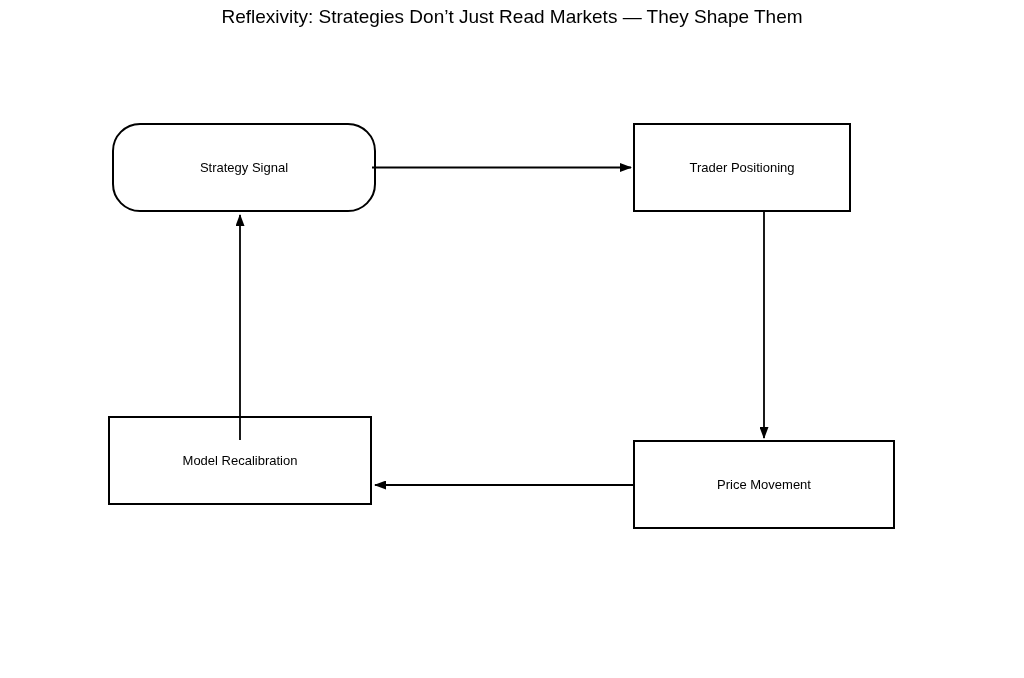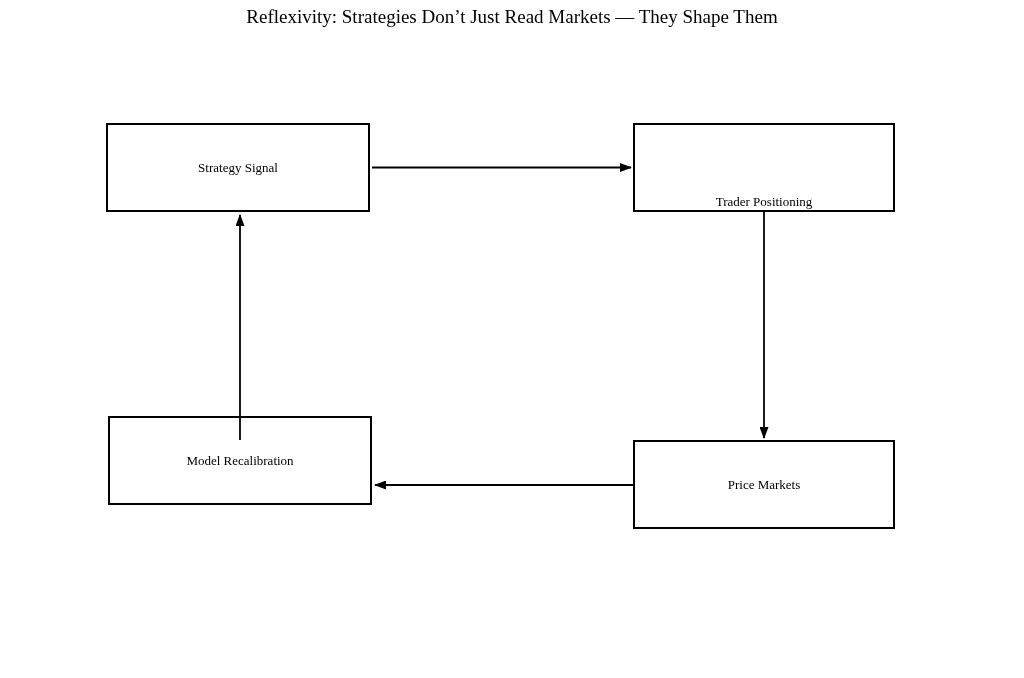--- a/index.html
+++ b/index.html
@@ -5,21 +5,21 @@
   html, body {
     margin: 0;
     padding: 0;
     background: #ffffff;
   }
   .canvas {
     position: relative;
     width: 1024px;
     height: 678px;
     background: #ffffff;
-    font-family: Liberation Serif, serif;
+    font-family: Liberation Sans, sans-serif;
     color: #000000;
     overflow: hidden;
   }
   .diagram-title {
     position: absolute;
     top: 6px;
     left: 0;
     width: 1024px;
     text-align: center;
     font-size: 19px;
@@ -33,22 +33,22 @@
     border: 2px solid #000000;
     display: flex;
     align-items: center;
     justify-content: center;
   }
   .node-label {
     font-size: 13px;
     color: #000000;
     white-space: nowrap;
   }
-  .node-tl { left: 106px; top: 123px; width: 264px; height: 89px; }
-  .node-tr { left: 633px; top: 123px; width: 262px; height: 89px; align-items: flex-end; }
+  .node-tl { left: 112px; top: 123px; width: 264px; height: 89px; border-radius: 28px; }
+  .node-tr { left: 633px; top: 123px; width: 218px; height: 89px; }
   .node-bl { left: 108px; top: 416px; width: 264px; height: 89px; }
   .node-br { left: 633px; top: 440px; width: 262px; height: 89px; }
   .arrow-layer {
     position: absolute;
     left: 0;
     top: 0;
     width: 1024px;
     height: 678px;
     pointer-events: none;
   }
@@ -71,21 +71,21 @@
 
   <div class="node node-tr">
     <span class="node-label">Trader Positioning</span>
   </div>
 
   <div class="node node-bl">
     <span class="node-label">Model Recalibration</span>
   </div>
 
   <div class="node node-br">
-    <span class="node-label">Price Markets</span>
+    <span class="node-label">Price Movement</span>
   </div>
 
   <svg class="arrow-layer" viewBox="0 0 1024 678" xmlns="http://www.w3.org/2000/svg">
     <defs>
       <marker id="arrowhead" markerUnits="userSpaceOnUse" markerWidth="12" markerHeight="9" refX="11" refY="4.5" orient="auto">
         <path d="M0,0 L12,4.5 L0,9 Z" fill="#000000"></path>
       </marker>
     </defs>
     <line class="arrow-line" x1="372" y1="167.5" x2="631" y2="167.5" marker-end="url(#arrowhead)"></line>
     <line class="arrow-line" x1="764" y1="212" x2="764" y2="438" marker-end="url(#arrowhead)"></line>

